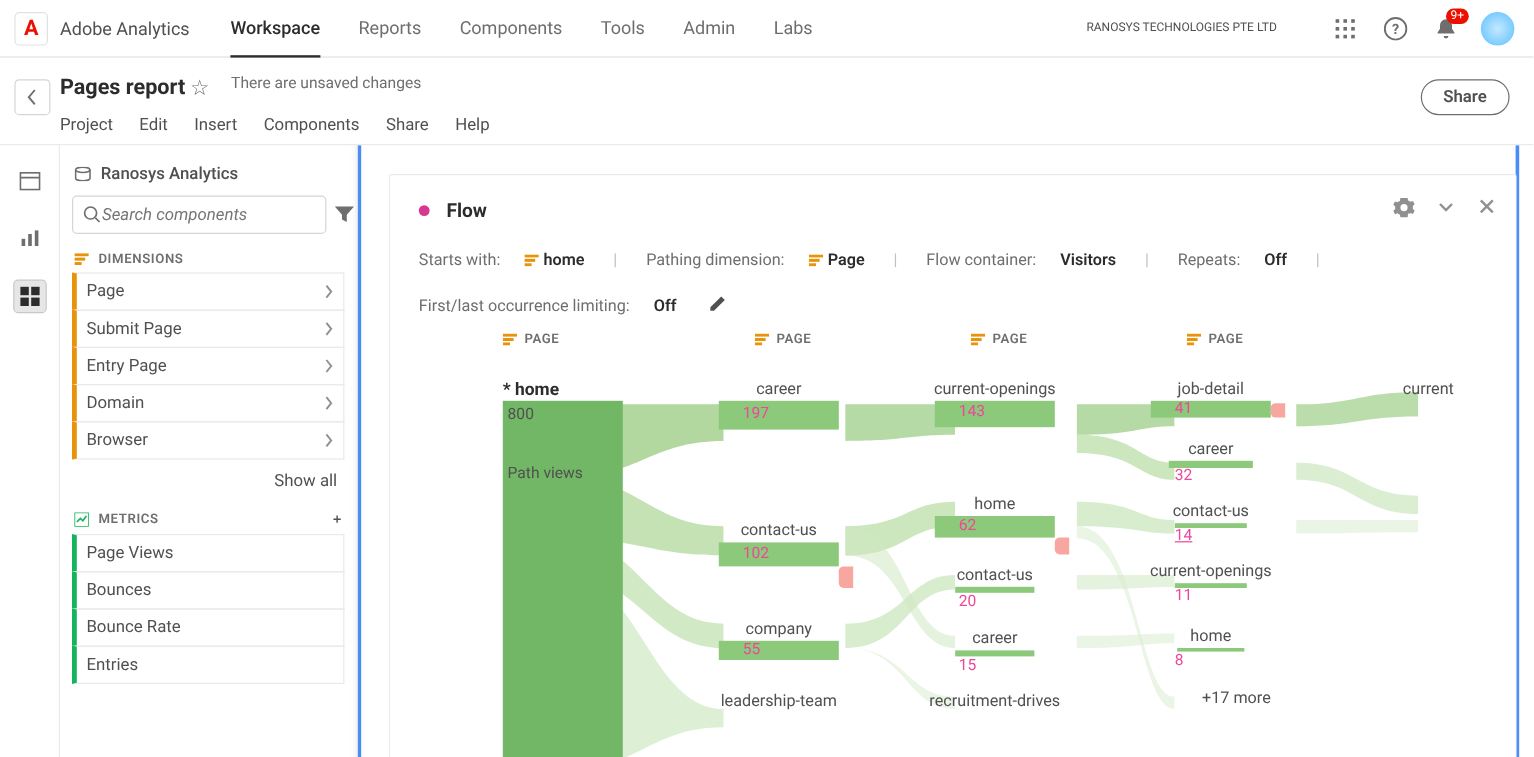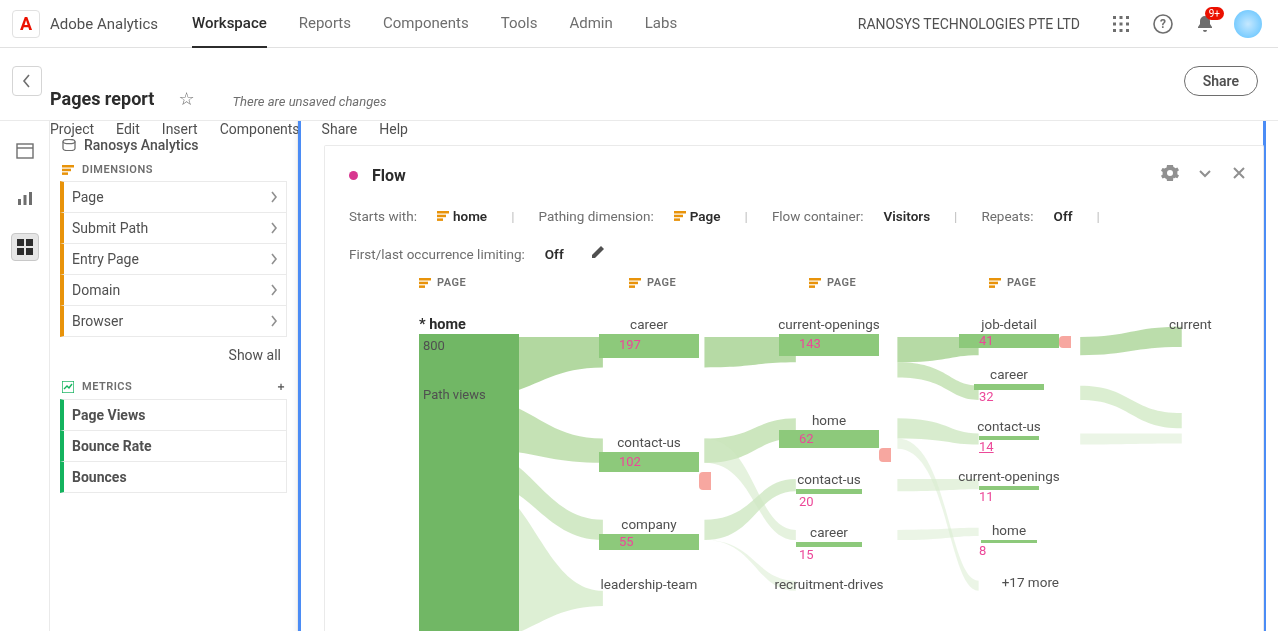--- a/index.html
+++ b/index.html
@@ -5,51 +5,51 @@
   * { box-sizing: border-box; margin:0; padding:0; font-family: -apple-system, BlinkMacSystemFont, "Segoe UI", Roboto, Arial, sans-serif; }
   body { width:1278px; height:631px; overflow:hidden; color:#2c2c2c; background:#fff; font-size:14px; }
   
   .topnav { display:flex; align-items:center; height:48px; border-bottom:1px solid #e1e1e1; padding:0 8px; }
   .brand-box { width:28px; height:28px; border:1px solid #e1e1e1; border-radius:4px; display:flex; align-items:center; justify-content:center; margin:0 10px 0 4px; }
   .brand-a { font-weight:700; color:#eb1000; font-size:18px; }
   .brand-name { font-size:15px; color:#505050; margin-right:18px; }
   .topnav-item { color:#6e6e6e; font-size:15px; margin:0 16px; height:48px; display:flex; align-items:center; border-bottom:2px solid transparent; cursor:pointer; }
   .topnav-item.active { color:#2c2c2c; border-bottom:2px solid #2c2c2c; font-weight:500; }
   .topnav-spacer { flex:1; }
-  .org-name { color:#505050; font-size:14px; margin-right:20px; }
+  .org-name { color:#505050; font-size:10px; margin-right:36px; }
   .topicon { width:22px; height:22px; margin:0 10px; color:#6e6e6e; position:relative; cursor:pointer; display:flex; align-items:center; justify-content:center;}
   .badge { position:absolute; top:-6px; right:-8px; background:#eb1000; color:#fff; border-radius:8px; font-size:10px; padding:1px 4px; }
   .avatar { width:28px; height:28px; border-radius:50%; background: radial-gradient(#c5e8ff,#59c0ff); margin:0 8px; cursor:pointer;}
   
   .subheader { display:flex; align-items:flex-start; padding:14px 20px 0 12px; border-bottom:1px solid #eaeaea; height:73px; position:relative;}
   .back-btn { width:30px; height:30px; border:1px solid #d5d5d5; border-radius:4px; display:flex; align-items:center; justify-content:center; cursor:pointer; margin-right:8px; margin-top:4px;}
   .sub-left { display:flex; flex-direction:column; }
-  .sub-title-row { display:flex; align-items:flex-end; gap:24px;}
+  .sub-title-row { display:flex; align-items:flex-start; gap:4px;}
   .sub-title { font-size:18px; font-weight:700; }
   .star { color:#6e6e6e; font-size:18px; cursor:pointer;}
-  .unsaved { font-style:italic; color:#6e6e6e; font-size:13px; margin-left:14px;margin-top:32px;}
+  .unsaved { color:#6e6e6e; font-size:13px; margin-left:14px;}
   .sub-menu { display:flex; gap:22px; margin-top:12px; color:#505050; font-size:14px; }
   .sub-menu span { cursor:pointer;}
   .share-btn { position:absolute; right:20px; top:18px; border:1.5px solid #6e6e6e; border-radius:16px; padding:6px 18px; font-weight:600; color:#505050; cursor:pointer;}
   
   .body { display:flex; height:calc(631px - 48px - 73px); }
   .rail { width:50px; border-right:1px solid #eaeaea; display:flex; flex-direction:column; align-items:center; padding-top:16px; gap:20px;}
   .rail-btn { width:28px; height:28px; border-radius:4px; display:flex; align-items:center; justify-content:center; cursor:pointer; color:#6e6e6e;}
   .rail-btn.active { background:#e6e6e6; color:#2c2c2c; border:1px solid #c8c8c8;}
   
   .leftpanel { width:248px; border-right:1px solid #eaeaea; padding:12px 10px; overflow:auto; box-shadow: inset -6px 0 6px -6px rgba(0,0,0,0.08);}
   .lp-title { display:flex; align-items:center; gap:8px; color:#505050; font-weight:500; margin:4px 0 10px 2px;}
   .lp-search { display:flex; align-items:center; gap:6px; margin-bottom:14px;}
   .lp-search-box { flex:1; display:flex; align-items:center; border:1px solid #d5d5d5; border-radius:4px; height:32px; padding:0 8px; }
   .lp-search-box input { border:none; outline:none; flex:1; font-size:14px; color:#6e6e6e; font-style:italic; background:transparent;}
   .lp-filter { width:32px; height:32px; display:flex; align-items:center; justify-content:center; color:#6e6e6e; cursor:pointer;}
   .section-label { display:flex; align-items:center; gap:8px; font-size:11px; letter-spacing:.5px; color:#6e6e6e; font-weight:600; margin:10px 0 6px 2px;}
   .dim-item { display:flex; align-items:center; border:1px solid #eaeaea; border-left:4px solid #e8930a; height:32px; padding:0 8px; cursor:pointer; color:#505050; margin-top:-1px;}
   .dim-item span { flex:1;}
-  .metric-item { display:flex; align-items:center; border:1px solid #eaeaea; border-left:4px solid #14b35e; height:32px; padding:0 8px; cursor:pointer; color:#505050; margin-top:-1px;font-weight:bold;}
+  .metric-item { display:flex; align-items:center; border:1px solid #eaeaea; border-left:4px solid #14b35e; height:32px; padding:0 8px; cursor:pointer; color:#505050; margin-top:-1px;}
   .showall { text-align:right; color:#505050; margin:10px 6px 16px 0; cursor:pointer;}
   .plus { margin-left:auto; cursor:pointer; color:#505050;}
   
   .canvas { flex:1; position:relative; overflow:hidden; }
   .canvas-border { position:absolute; inset:0 12px 0 0; border-left:3px solid #4b8cf5; border-right:3px solid #4b8cf5;}
   .panel { position:absolute; left:26px; top:24px; right:14px; bottom:0; background:#fff; border:1px solid #eaeaea; border-bottom:none; border-radius:2px 2px 0 0; padding:18px 16px 0 24px;}
   .panel-title-row{ display:flex; align-items:center;}
   .panel-dot { width:9px;height:9px;border-radius:50%;background:#d83790; margin-right:14px;}
   .panel-title { font-weight:700; font-size:16px; flex:1;}
   .panel-actions { display:flex; gap:18px; color:#909090; }
@@ -166,37 +166,51 @@
   </div>
 
   <div class="leftpanel">
     <div class="lp-title">
       <svg width="14" height="12" viewBox="0 0 14 12" fill="#6e6e6e">
           <ellipse cx="7" cy="2.5" rx="6" ry="2.2" fill="none" stroke="#6e6e6e" stroke-width="1.3"></ellipse>
           <path d="M1 2.5v7c0 1.2 2.7 2.2 6 2.2s6-1 6-2.2v-7" fill="none" stroke="#6e6e6e" stroke-width="1.3"></path>
         </svg>
       <span>Ranosys Analytics</span>
     </div>
+    <div class="lp-search">
+      <div class="lp-search-box">
+        <svg width="16" height="16" viewBox="0 0 16 16" fill="none">
+            <circle cx="6.5" cy="6.5" r="5" stroke="#6e6e6e" stroke-width="1.4"></circle>
+            <line x1="10.5" y1="10.5" x2="14" y2="14" stroke="#6e6e6e" stroke-width="1.4"></line>
+          </svg>
+        <input placeholder="Search components" style="">
+      </div>
+      <div class="lp-filter">
+          <svg width="18" height="18" viewBox="0 0 18 18" fill="currentColor">
+            <path d="M1 2h16l-6 7v6l-4-2v-4z"></path>
+          </svg>
+        </div>
+    </div>
 
     <div class="section-label">
       <svg width="12" height="10" viewBox="0 0 12 10">
           <rect x="0" y="0" width="12" height="2.5" fill="#e8930a"></rect>
           <rect x="0" y="3.7" width="9" height="2.5" fill="#e8930a"></rect>
           <rect x="0" y="7.4" width="6" height="2.5" fill="#e8930a"></rect>
         </svg>
       <span>DIMENSIONS</span>
     </div>
     <div class="dim-item">
         <span>Page</span>
         <svg width="8" height="12" viewBox="0 0 8 12">
           <path d="M2 1l4 5-4 5" fill="none" stroke="#909090" stroke-width="1.6"></path>
         </svg>
       </div>
     <div class="dim-item">
-        <span>Submit Path</span>
+        <span>Submit Page</span>
         <svg width="8" height="12" viewBox="0 0 8 12">
           <path d="M2 1l4 5-4 5" fill="none" stroke="#909090" stroke-width="1.6"></path>
         </svg>
       </div>
     <div class="dim-item">
         <span>Entry Page</span>
         <svg width="8" height="12" viewBox="0 0 8 12">
           <path d="M2 1l4 5-4 5" fill="none" stroke="#909090" stroke-width="1.6"></path>
         </svg>
       </div>
@@ -219,24 +233,27 @@
           <rect x="0" y="0" width="12" height="12" fill="none" stroke="#14b35e" stroke-width="1.4"></rect>
           <path d="M2 8l3-3 2 2 3-4" fill="none" stroke="#14b35e" stroke-width="1.4"></path>
         </svg>
       <span>METRICS</span>
       <span class="plus">＋</span>
     </div>
     <div class="metric-item">
         <span>Page Views</span>
       </div>
     <div class="metric-item">
+        <span>Bounces</span>
+      </div>
+    <div class="metric-item">
         <span>Bounce Rate</span>
       </div>
     <div class="metric-item">
-        <span>Bounces</span>
+        <span>Entries</span>
       </div>
   </div>
 
   <div class="canvas">
     <div class="canvas-border"></div>
     <div class="panel">
       <div class="panel-title-row">
         <span class="panel-dot"></span>
         <span class="panel-title">Flow</span>
         <div class="panel-actions">

